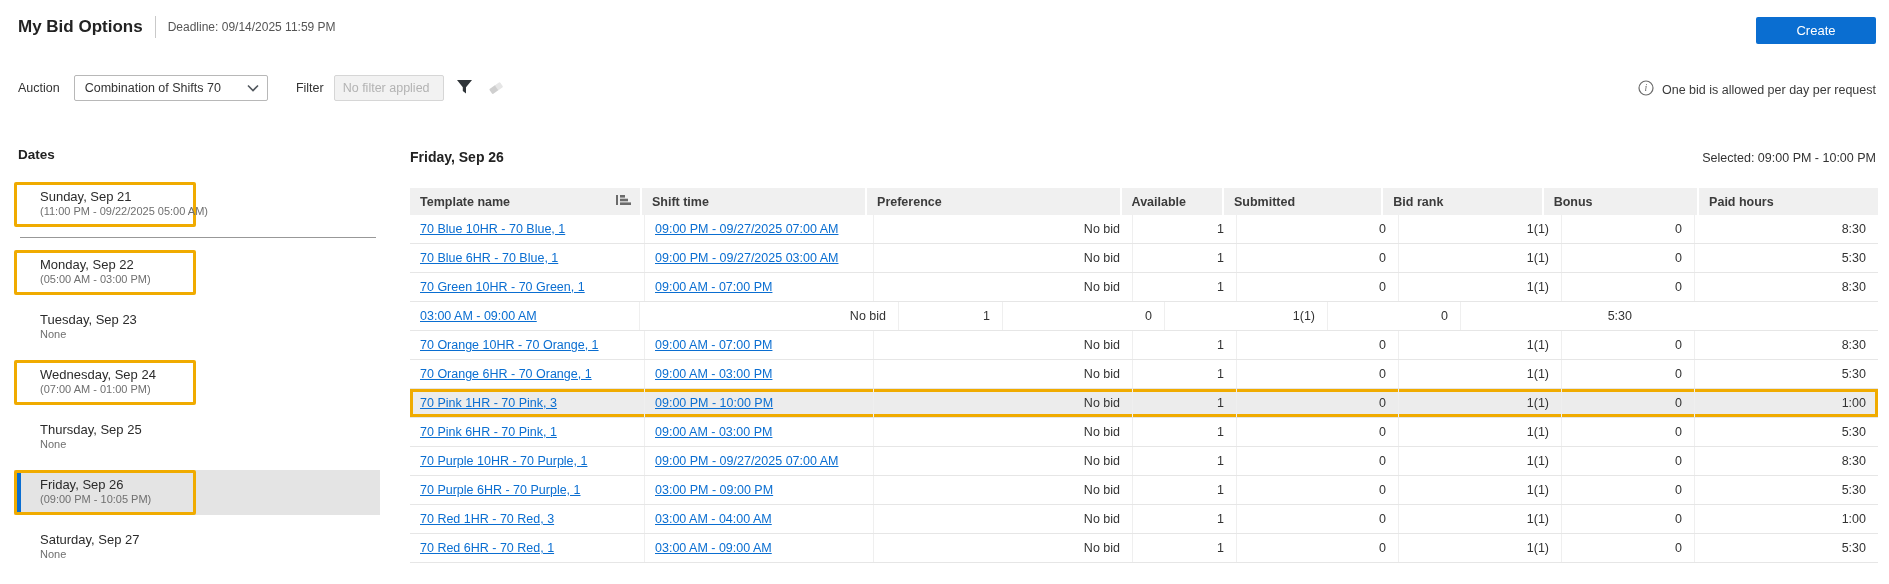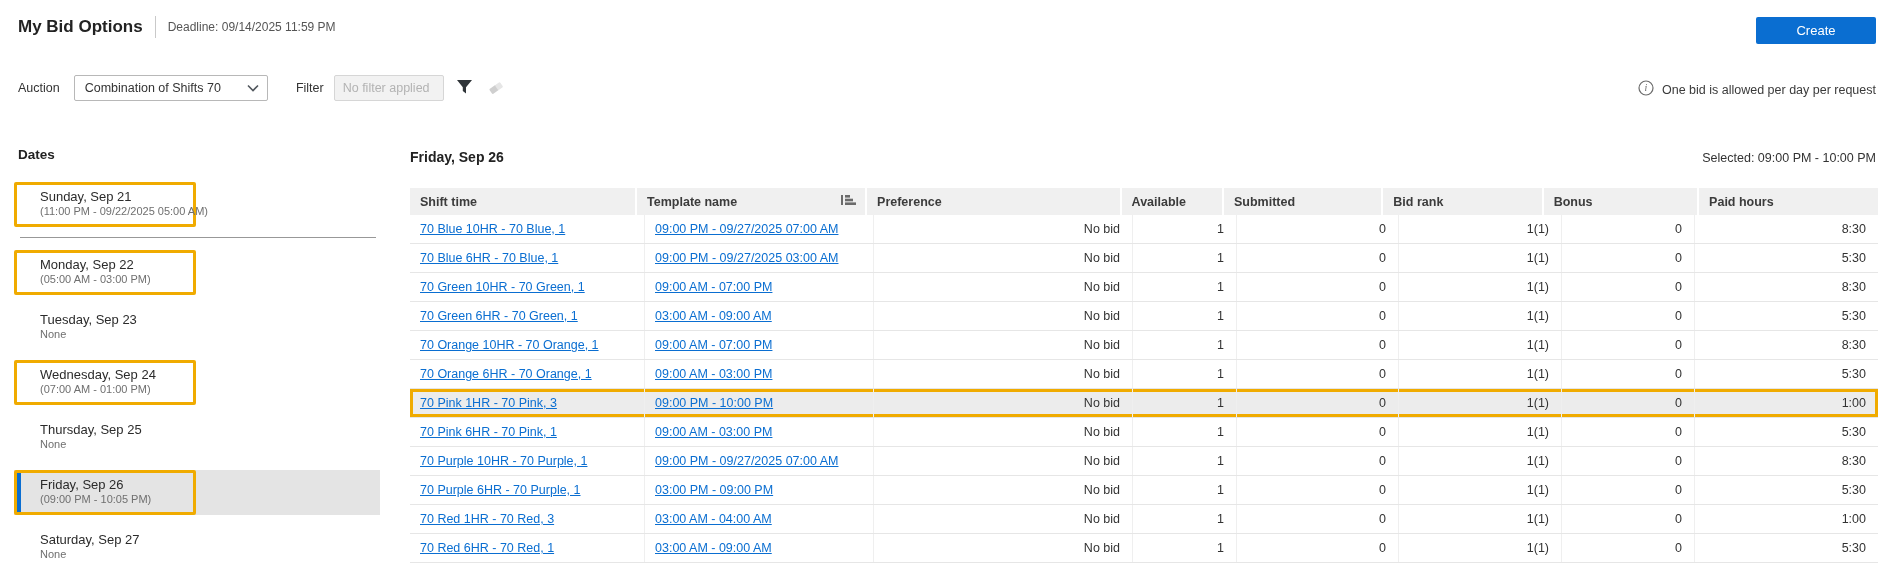--- a/index.html
+++ b/index.html
@@ -177,34 +177,34 @@
       <div class="date-sub">None</div>
     </div>
   </div>
     </div>
 
   <div class="day-title">Friday, Sep 26</div>
   <div class="selected-note">Selected: 09:00 PM - 10:00 PM</div>
 
   <div class="bid-table">
     <div class="thead" id="thead">
-        <div class="th" style="width: 229px;">
-    <span>Shift time</span>
-  </div>
         <div class="th" style="width: 234px;">
     <span>Template name</span>
   <span>
     <svg width="17" height="14" viewBox="0 0 17 14">
       <rect x="1" y="2" width="2" height="10" fill="#6b6b6b"></rect>
       <rect x="5" y="2" width="5" height="2.6" fill="#6b6b6b"></rect>
       <rect x="5" y="5.7" width="8" height="2.6" fill="#6b6b6b"></rect>
       <rect x="5" y="9.4" width="11" height="2.6" fill="#6b6b6b"></rect>
     </svg>
   </span>
         </div>
+        <div class="th" style="width: 229px;">
+    <span>Shift time</span>
+  </div>
         <div class="th" style="width: 259px;">
     <span>Preference</span>
   </div>
         <div class="th" style="width: 104px;">
     <span>Available</span>
   </div>
         <div class="th" style="width: 162px;">
     <span>Submitted</span>
   </div>
         <div class="th" style="width: 163px;">
@@ -314,24 +314,20 @@
           <div class="td al-r" style="width: 133px;">
 
   <span class="cell-text">0</span>
           </div>
           <div class="td al-r" style="width: 184px;">
 
   <span class="cell-text">8:30</span>
           </div>
         </div>
         <div class="trow">
-          <div class="td al-l" style="width: 234px;">
-
-  <a class="cell-link">70 Green 6HR - 70 Green, 1</a>
-          </div>
           <div class="td al-l" style="width: 229px;">
 
   <a class="cell-link">03:00 AM - 09:00 AM</a>
           </div>
           <div class="td al-r" style="width: 259px;">
 
   <span class="cell-text">No bid</span>
           </div>
           <div class="td al-r" style="width: 104px;">
 

